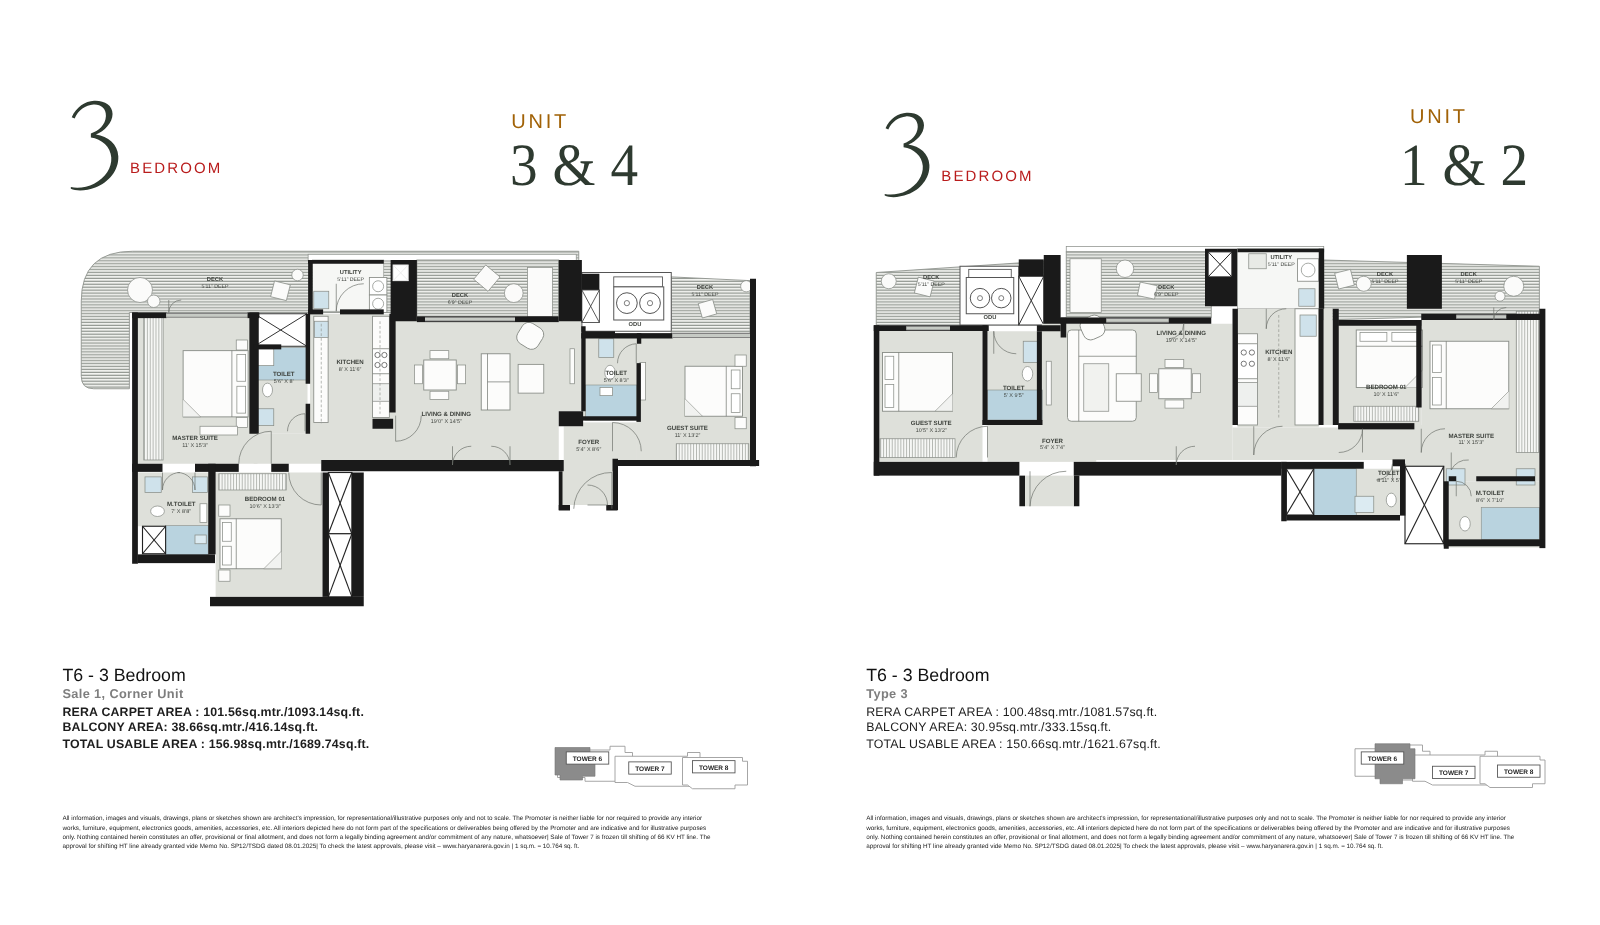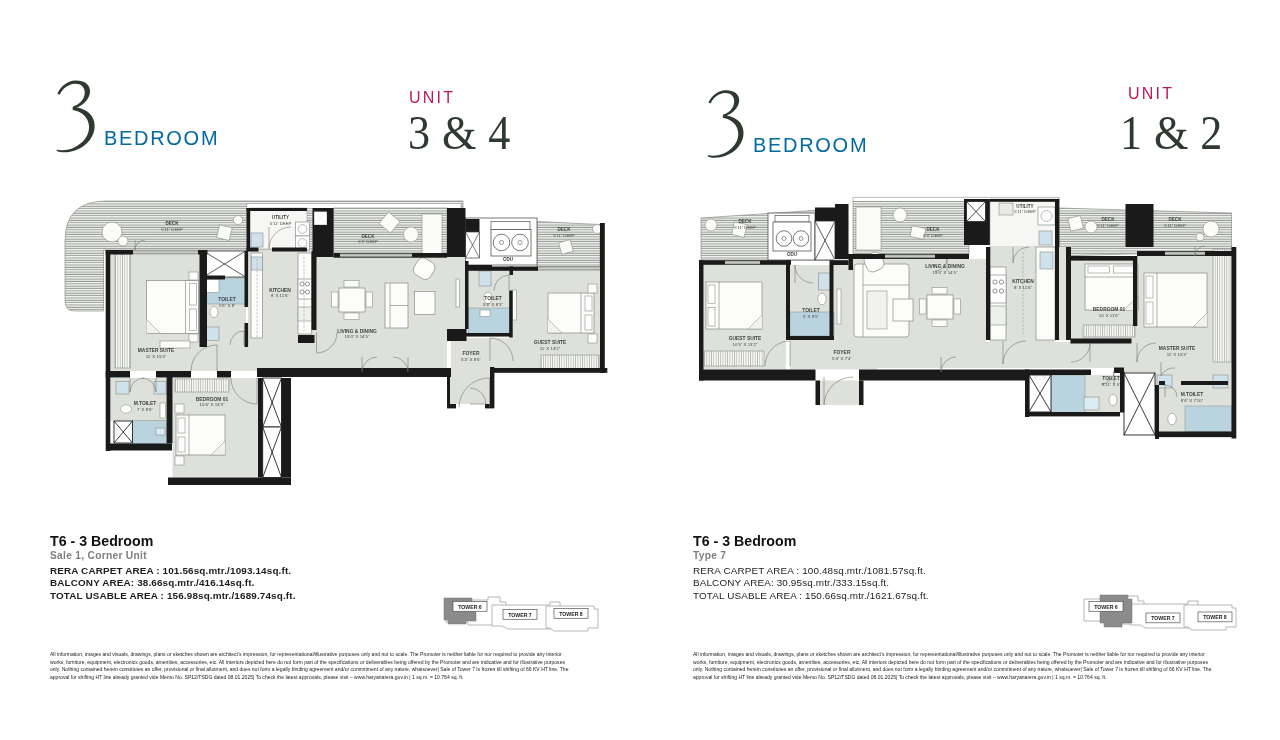--- a/index.html
+++ b/index.html
@@ -1,21 +1,21 @@
 <!DOCTYPE html>
 <html><head>
 <meta charset="utf-8">
 <style>
 html,body{margin:0;padding:0;}
 body{width:1280px;height:740px;background:#fff;font-family:"Liberation Sans",sans-serif;position:relative;overflow:hidden;}
 .abs{position:absolute;}
-.bedroom{color:#0369a1;font-size:20px;letter-spacing:1.7px;}
-.unit{color:#be185d;font-size:16px;letter-spacing:2.2px;}
+.bedroom{color:#b91c1c;font-size:12px;letter-spacing:1.7px;}
+.unit{color:#a16207;font-size:16px;letter-spacing:2.2px;}
 .unitnum{font-family:"Liberation Serif",serif;color:#2e3a30;font-size:48px;letter-spacing:0.5px;transform:scaleX(0.92);transform-origin:left top;}
-.t6{font-size:14.2px;font-weight:bold;color:#111;}
+.t6{font-size:14.2px;font-weight:normal;color:#111;}
 .type{font-size:10.2px;font-weight:bold;color:#7e7e7e;letter-spacing:0.3px;}
 .area{font-size:9.9px;color:#1d1d1d;line-height:12.4px;letter-spacing:0.15px;}
 svg text{font-family:"Liberation Sans",sans-serif;}
 </style>
 </head>
 <body>
 
 <svg class="abs" style="left:55px;top:80px;" width="41" height="73" viewBox="0 0 38.5 71.5">
     <path d="M1.5 13.5 C5 5.5, 12 1, 19 0.6 C27 0.2, 33.5 4, 33.5 11 C33.5 18, 27 24.5, 20.5 27 C30 28.5, 37.5 34.5, 38 44 C38.5 55, 30.5 64.5, 20 68.5 C13 71.3, 5 71.5, 0.8 69.5 L0.8 68.2 C6 69.3, 13.5 68.6, 19 65.6 C28 60.8, 33 53, 32.5 45 C32 36.5, 25 30.5, 16.5 29.3 L16.5 26.2 C22.5 24.2, 28 19.5, 28.3 12.5 C28.5 6.5, 24 3.2, 18.5 3.6 C12.5 4, 6.5 8, 3.8 14.5 Z" fill="#2e3a30"></path>
   </svg>
@@ -44,21 +44,21 @@
 
 <svg class="abs" style="left:50px;top:651px;" width="540" height="36" viewBox="0 0 540 36">
     <text x="0" y="5.2" font-size="5.05" fill="#222">All information, images and visuals, drawings, plans or sketches shown are architect's impression, for representational/illustrative purposes only and not to scale. The Promoter is neither liable for nor required to provide any interior</text>
     <text x="0" y="12.7" font-size="5.05" fill="#222">works, furniture, equipment, electronics goods, amenities, accessories, etc. All interiors depicted here do not form part of the specifications or deliverables being offered by the Promoter and are indicative and for illustrative purposes</text>
     <text x="0" y="20.2" font-size="5.05" fill="#222">only. Nothing contained herein constitutes an offer, provisional or final allotment, and does not form a legally binding agreement and/or commitment of any nature, whatsoever| Sale of Tower 7 is frozen till shifting of 66 KV HT line. The</text>
     <text x="0" y="27.7" font-size="5.05" fill="#222">approval for shifting HT line already granted vide Memo No. SP12/TSDG dated 08.01.2025| To check the latest approvals, please visit – www.haryanarera.gov.in | 1 sq.m. = 10.764 sq. ft.</text>
   </svg>
 
 <div class="abs t6" style="left:693px;top:533px;">T6 - 3 Bedroom</div>
 
-<div class="abs type" style="left:693px;top:549.5px;">Type 7</div>
+<div class="abs type" style="left:693px;top:549.5px;">Type 3</div>
 
 <div class="abs area" style="left:693px;top:565px;">RERA CARPET AREA : 100.48sq.mtr./1081.57sq.ft.<br>BALCONY AREA: 30.95sq.mtr./333.15sq.ft.<br>TOTAL USABLE AREA : 150.66sq.mtr./1621.67sq.ft.</div>
 
 <svg class="abs" style="left:693px;top:651px;" width="540" height="36" viewBox="0 0 540 36">
     <text x="0" y="5.2" font-size="5.05" fill="#222">All information, images and visuals, drawings, plans or sketches shown are architect's impression, for representational/illustrative purposes only and not to scale. The Promoter is neither liable for nor required to provide any interior</text>
     <text x="0" y="12.7" font-size="5.05" fill="#222">works, furniture, equipment, electronics goods, amenities, accessories, etc. All interiors depicted here do not form part of the specifications or deliverables being offered by the Promoter and are indicative and for illustrative purposes</text>
     <text x="0" y="20.2" font-size="5.05" fill="#222">only. Nothing contained herein constitutes an offer, provisional or final allotment, and does not form a legally binding agreement and/or commitment of any nature, whatsoever| Sale of Tower 7 is frozen till shifting of 66 KV HT line. The</text>
     <text x="0" y="27.7" font-size="5.05" fill="#222">approval for shifting HT line already granted vide Memo No. SP12/TSDG dated 08.01.2025| To check the latest approvals, please visit – www.haryanarera.gov.in | 1 sq.m. = 10.764 sq. ft.</text>
   </svg>
 

